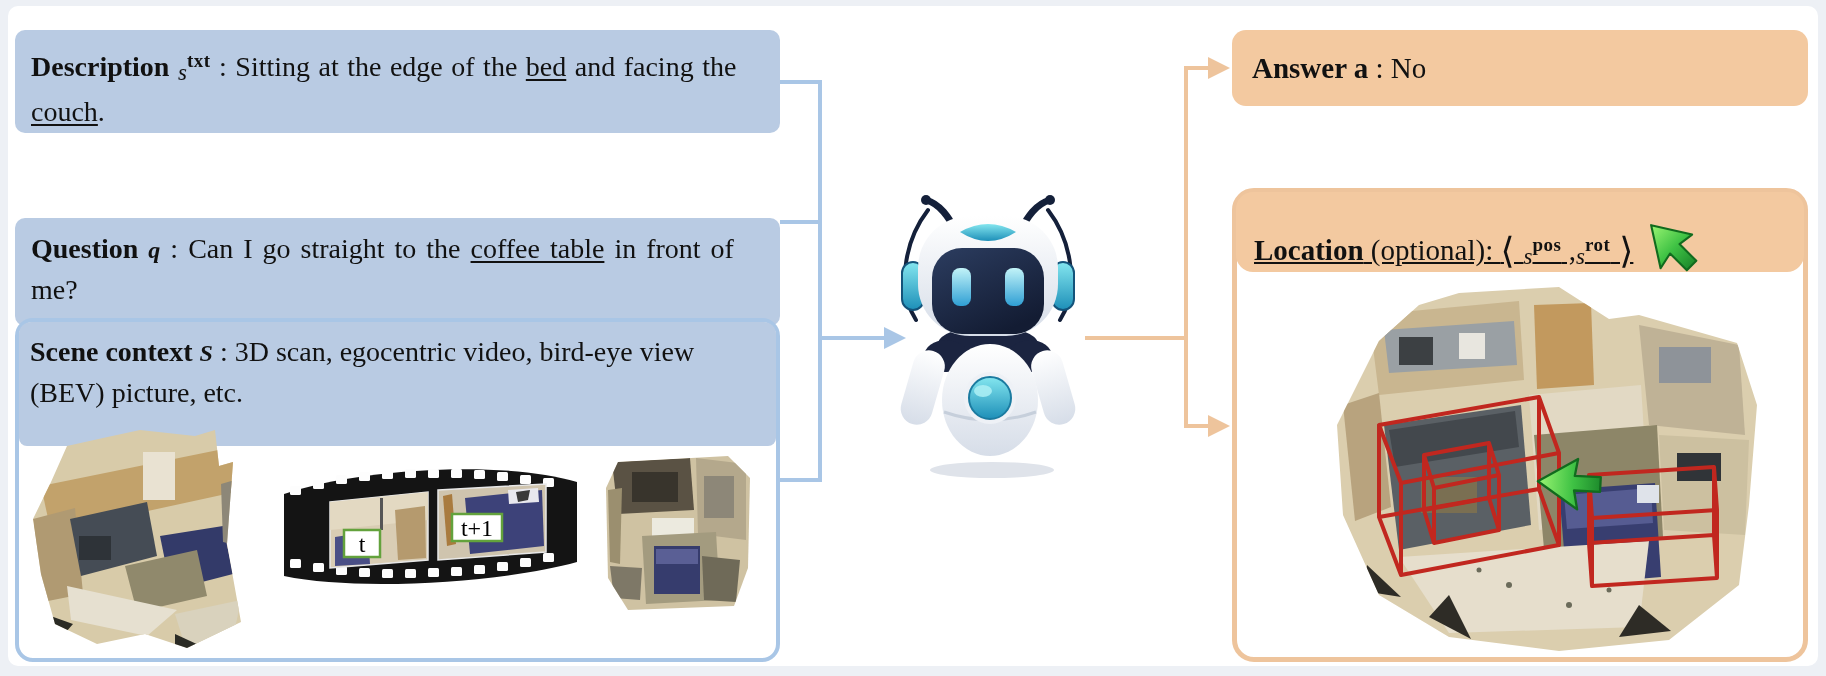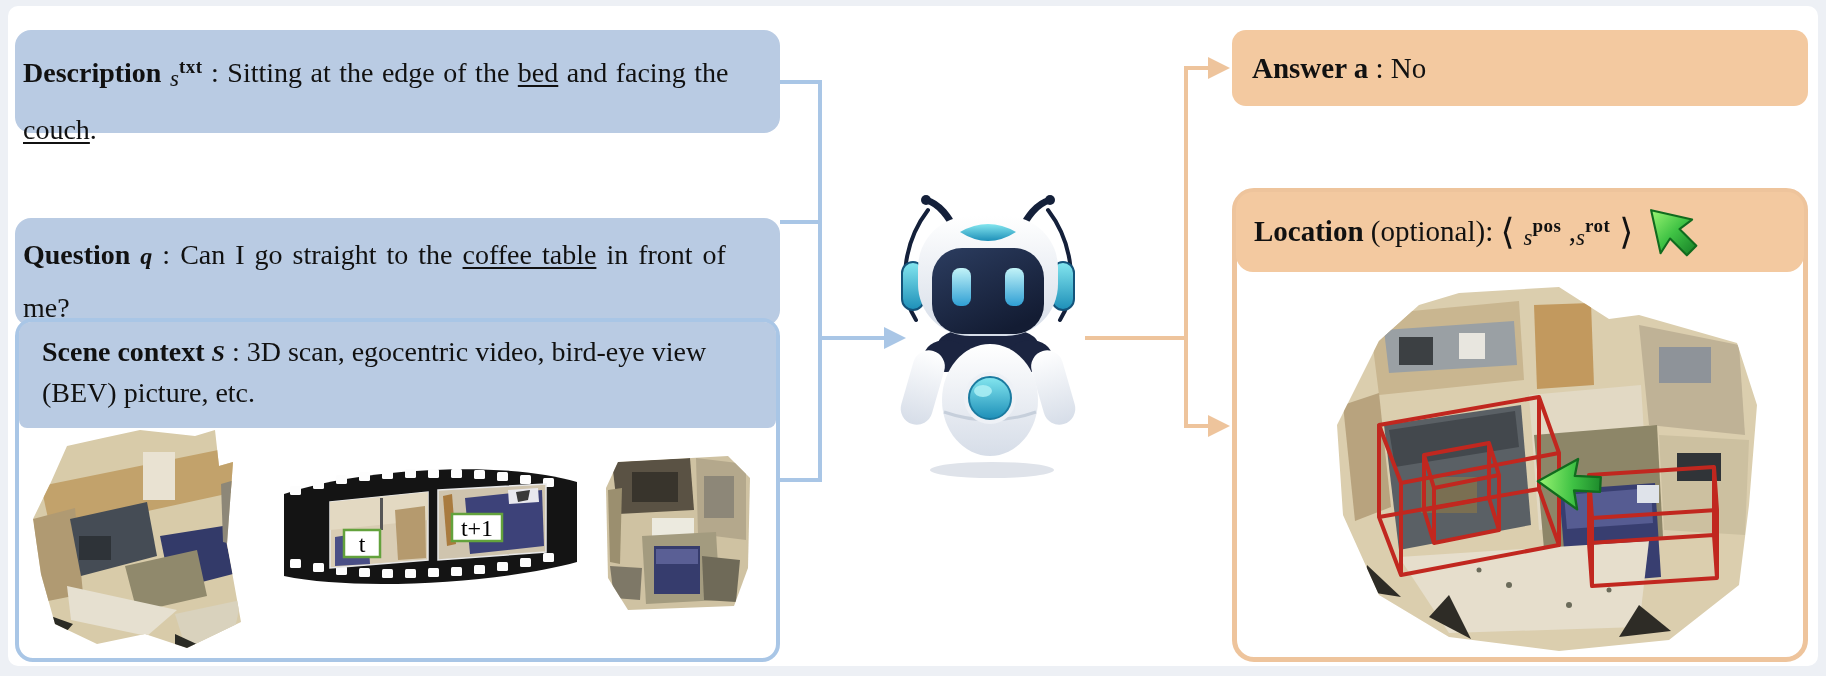--- a/index.html
+++ b/index.html
@@ -6,45 +6,45 @@
     --page-bg:#edf0f5; --canvas-bg:#ffffff;
     --blue-fill:#b9cbe3; --blue-line:#a9c6e6;
     --orange-fill:#f3c9a0; --orange-line:#eec49c;
     --text-color:#111111; --red-bbox:#c1271f; --green-arrow:#2fae35;
   }
   html,body{margin:0;padding:0;}
   .stage{position:relative;width:1826px;height:676px;background:var(--page-bg);
          font-family:"Liberation Serif",serif;color:var(--text-color);overflow:hidden;}
   .panel{position:absolute;left:8px;top:6px;right:8px;bottom:10px;background:var(--canvas-bg);border-radius:10px;}
 
-  .bluebox{position:absolute;background:var(--blue-fill);border-radius:16px;
-           font-size:28px;line-height:51px;padding:11px 8px;box-sizing:border-box;word-spacing:1.5px;}
+  .bluebox{position:absolute;background:var(--blue-fill);border-radius:10px;
+           font-size:28px;line-height:39px;padding:11px 16px;box-sizing:border-box;word-spacing:1.5px;}
   .box-desc{left:15px;top:30px;width:765px;height:103px;}
   .box-ques{left:15px;top:170px;width:765px;height:108px;}
   .lbl{font-weight:bold;}
   .mvar{font-style:italic;font-size:24px;}
   .mvar-low{font-style:italic;font-size:23px;vertical-align:-4px;}
   .sup2{font-weight:bold;font-size:19px;vertical-align:9px;letter-spacing:.5px;}
   .ang{font-size:36px;vertical-align:-3px;}
   u{text-underline-offset:3px;}
 
   .scenebox{position:absolute;left:15px;top:318px;width:765px;height:344px;background:#fff;
             border:4px solid var(--blue-line);border-radius:18px;box-sizing:border-box;}
-  .scenehead{position:absolute;left:0;top:0;right:0;height:106px;background:var(--blue-fill);
-             border-radius:12px 12px 8px 8px;padding:10px 23px;font-size:28px;line-height:39px;box-sizing:border-box;}
+  .scenehead{position:absolute;left:0;top:0;right:0;height:124px;background:var(--blue-fill);
+             border-radius:12px 12px 8px 8px;padding:10px 11px;font-size:28px;line-height:39px;box-sizing:border-box;}
   .img3d{position:absolute;left:6px;top:102px;width:242px;height:228px;}
   .imgfilm{position:absolute;left:261px;top:130px;width:302px;height:157px;}
   .imgbev{position:absolute;left:579px;top:126px;width:162px;height:172px;}
 
   .orangebox{position:absolute;background:var(--orange-fill);border-radius:14px;box-sizing:border-box;}
   .box-answer{left:1232px;top:30px;width:576px;height:76px;display:flex;align-items:center;padding:12px 20px;font-size:29px;}
   .locbox{position:absolute;left:1232px;top:188px;width:576px;height:474px;background:#fff;
           border:5px solid var(--orange-line);border-radius:22px;box-sizing:border-box;}
   .lochead{position:absolute;left:-1px;top:-1px;width:568px;height:80px;background:var(--orange-fill);
-           border-radius:17px;display:flex;align-items:center;padding:0 18px;font-size:29px;box-sizing:border-box;}
+           border-radius:17px;display:flex;align-items:flex-end;padding:0 18px;font-size:29px;box-sizing:border-box;text-decoration:underline;}
   .locimg{position:absolute;left:72px;top:92px;width:456px;height:370px;}
   .cursor-ico{margin-left:12px;flex:0 0 auto;}
 
   .hline,.vline{position:absolute;}
   .bl{background:var(--blue-line);} .ol{background:var(--orange-line);}
   .arr-r{position:absolute;width:0;height:0;border-top:11px solid transparent;border-bottom:11px solid transparent;}
   .arr-blue{border-left:22px solid var(--blue-line);}
   .arr-orange{border-left:22px solid var(--orange-line);}
 
   .robot{position:absolute;left:888px;top:192px;width:200px;height:290px;}

